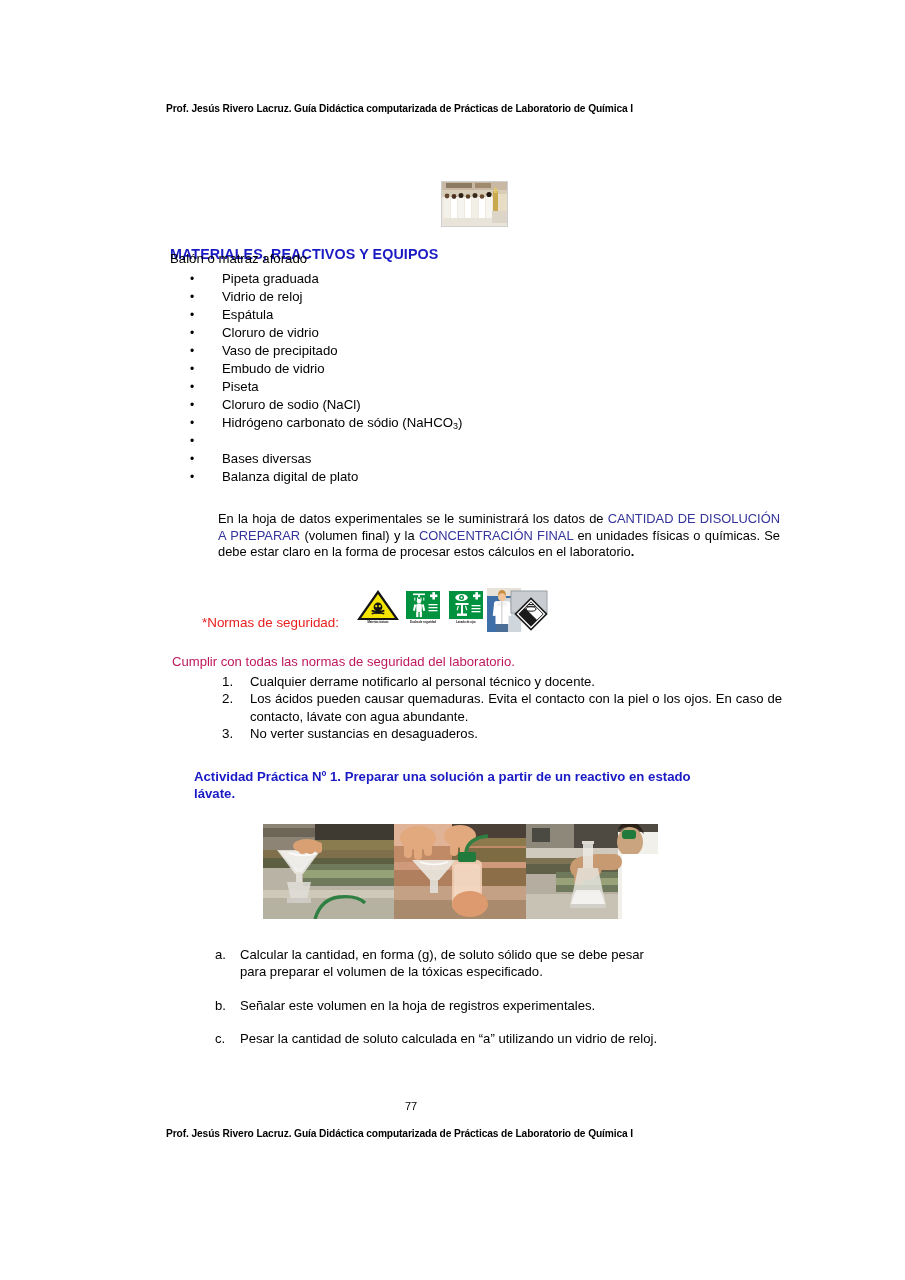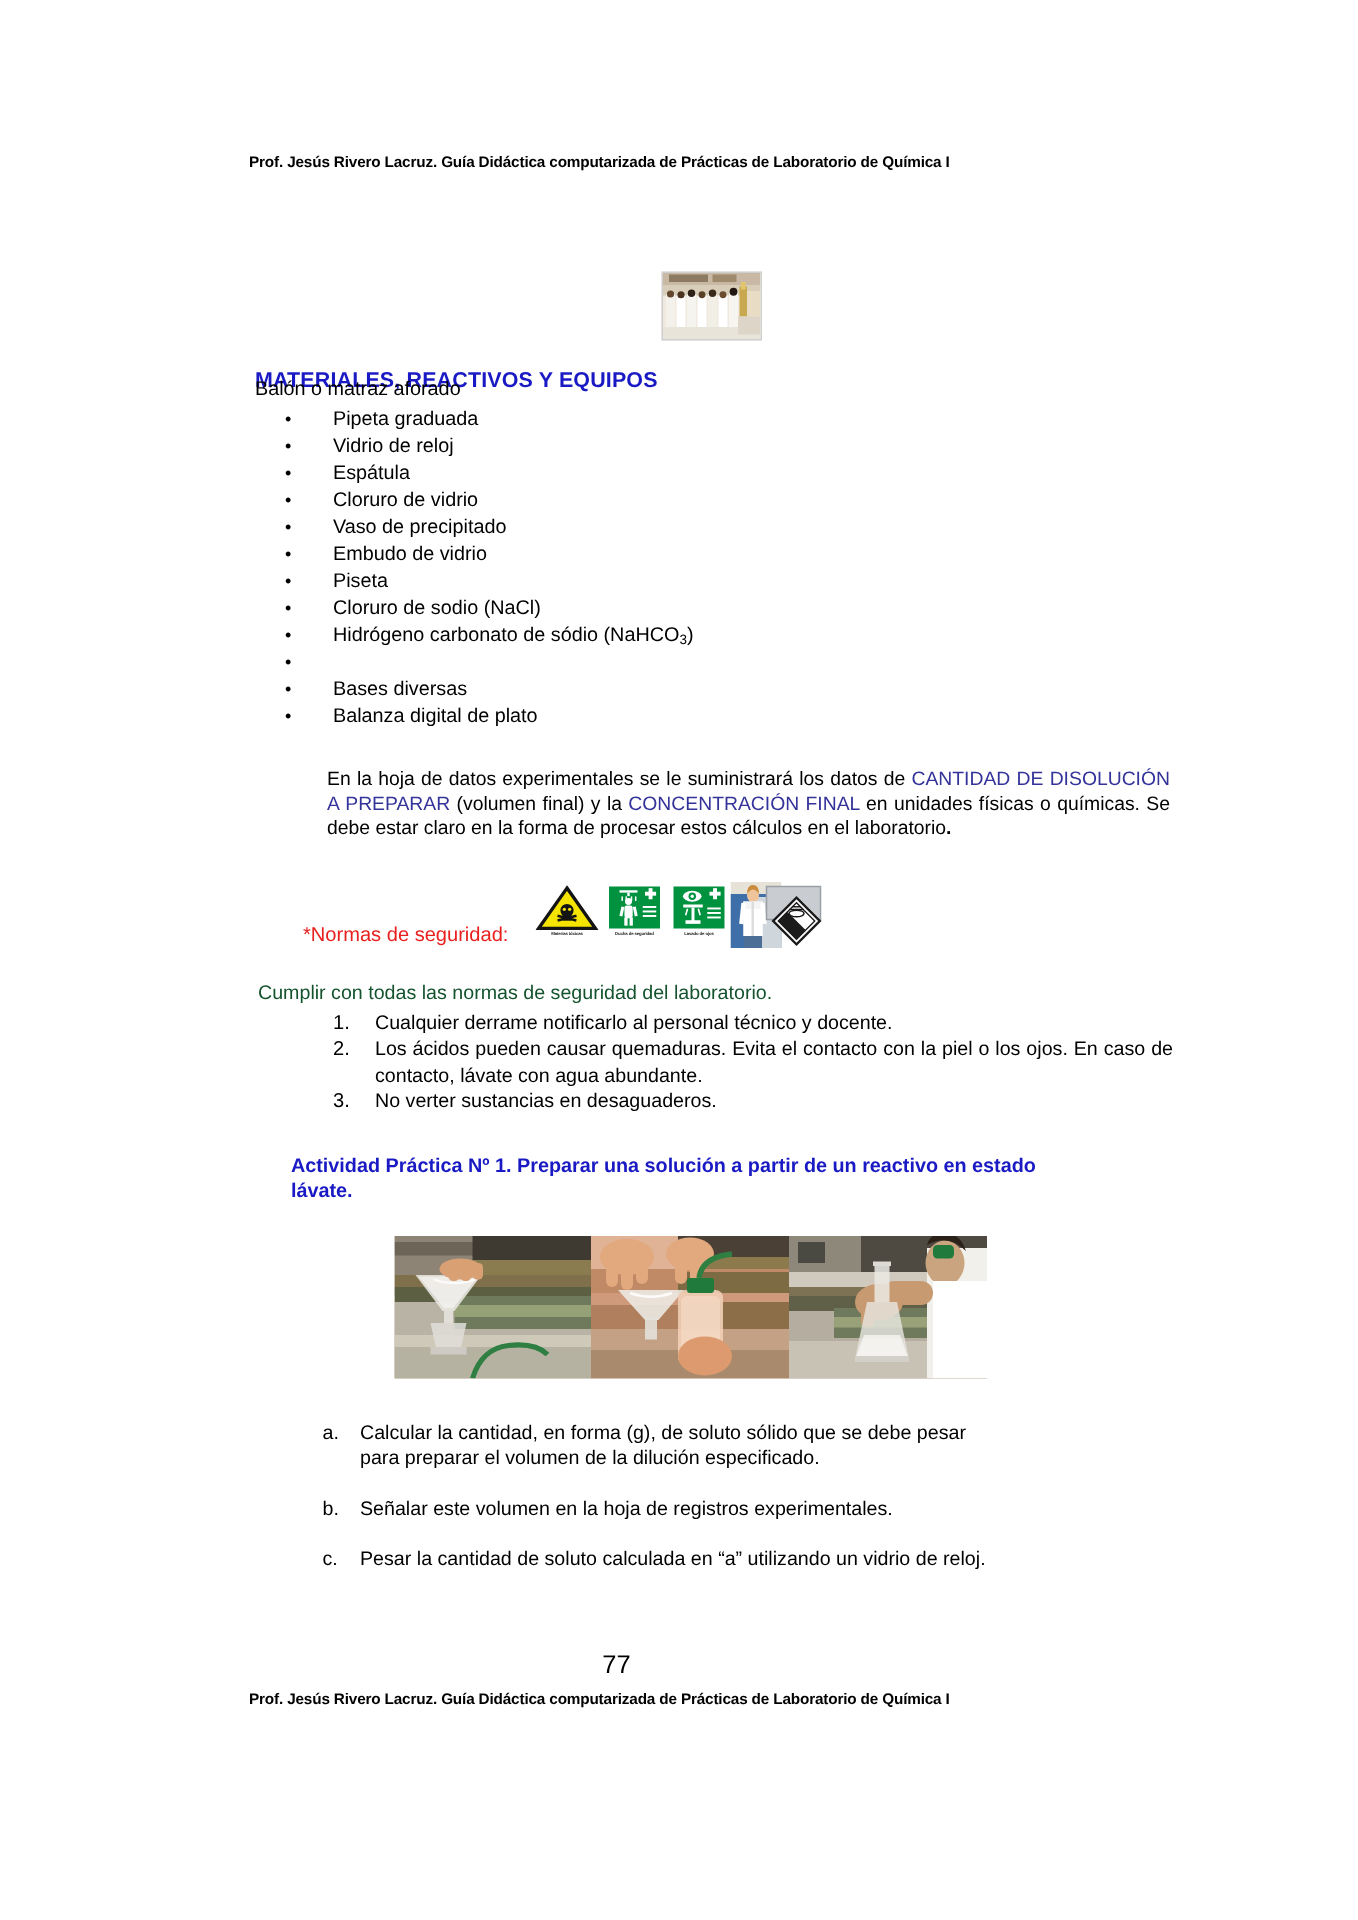--- a/index.html
+++ b/index.html
@@ -160,21 +160,21 @@
     line-height: 4px;
     letter-spacing: -0.1px;
   }
 
   
   .cumplir {
     position: absolute;
     left: 172px;
     top: 654px;
     font-size: 13.1px;
-    color: #14532d;
+    color: #be185d;
     white-space: nowrap;
   }
   .numlist {
     position: absolute;
     left: 222px;
     top: 673px;
     width: 560px;
   }
   .numlist .nrow {
     display: flex;
@@ -252,21 +252,21 @@
   }
   .letlist .ltxt.nojust { text-align: left; }
 
   
   .pagenum {
     position: absolute;
     left: 0;
     top: 1100px;
     width: 822px;
     text-align: center;
-    font-size: 17px;
+    font-size: 11px;
     color: #000;
   }
 </style>
 </head>
 <body>
 
 <div class="page">
 
   <div class="runhead">Prof.  Jesús  Rivero  Lacruz. Guía Didáctica computarizada de Prácticas de Laboratorio de Química I</div>
 
@@ -613,21 +613,21 @@
 
   </div>
 
   <div class="letlist">
     <div class="lrow">
       <span class="lltr">a.</span>
       <span class="ltxt">Calcular la cantidad, en forma (g), de soluto sólido que se debe pesar</span>
     </div>
     <div class="lrow">
       <span class="lltr"></span>
-      <span class="ltxt nojust">para   preparar el volumen de la dilución especificado.</span>
+      <span class="ltxt nojust">para   preparar el volumen de la tóxicas especificado.</span>
     </div>
     <div class="lrow gap">
       <span class="lltr">b.</span>
       <span class="ltxt nojust">Señalar este volumen en la hoja de registros experimentales.</span>
     </div>
     <div class="lrow gap">
       <span class="lltr">c.</span>
       <span class="ltxt nojust">Pesar la cantidad de soluto calculada en “a” utilizando un vidrio de reloj.</span>
     </div>
   </div>

